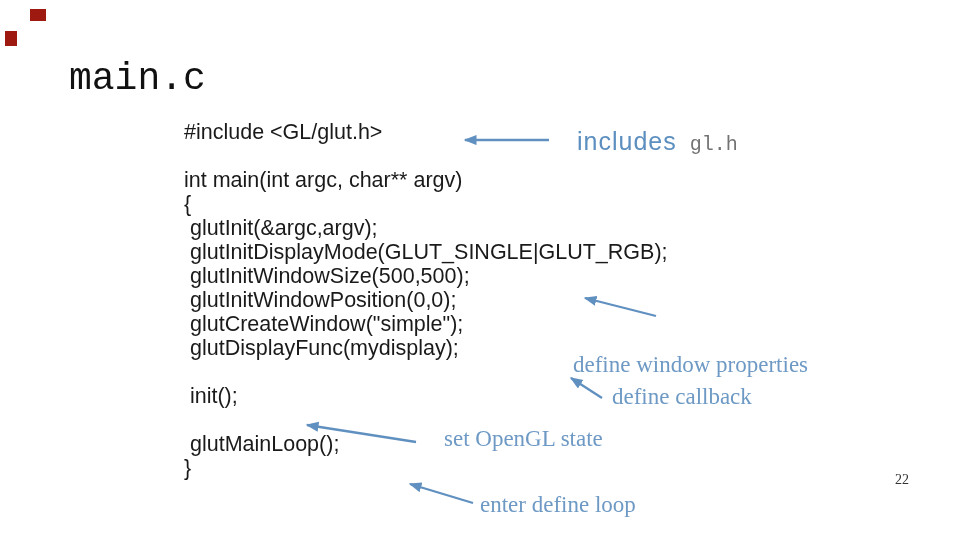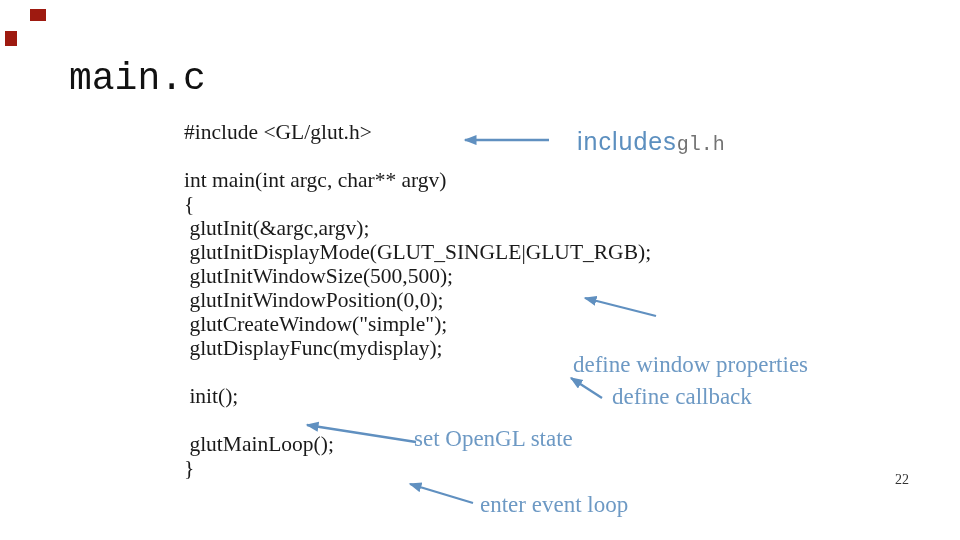--- a/index.html
+++ b/index.html
@@ -11,43 +11,43 @@
   .corner-accent.a{left:30px;top:9px;width:16px;height:12px;}
   .corner-accent.b{left:5px;top:31px;width:12px;height:15px;}
   .slide-title{
     position:absolute;left:69px;top:60px;margin:0;
     font-family:"Liberation Mono","DejaVu Sans Mono",monospace;
     font-size:38px;font-weight:400;color:#111111;line-height:1;
     letter-spacing:0;white-space:nowrap;
   }
   .code-block{
     position:absolute;left:184px;top:120px;margin:0;
-    font-family:Liberation Serif, serif;
+    font-family:Liberation Sans, sans-serif;
     font-size:21.5px;line-height:24px;color:#1A1A1A;
     white-space:pre;
   }
   .annotation{position:absolute;color:#6D99C4;white-space:nowrap;}
   .annotation.serif{
     font-family:"Liberation Serif","DejaVu Serif",serif;
     font-size:23px;line-height:1.1;
   }
   .annotation.includes-row{
-    left:577px;top:127px;display:flex;align-items:baseline;
+    left:577px;top:127px;display:flex;align-items:baseline;gap:13px;
   }
   .includes-sans{
     font-family:"Liberation Sans","DejaVu Sans",sans-serif;
     font-size:25px;letter-spacing:1px;color:#5C8FBF;
   }
   .includes-mono{
     font-family:"Liberation Mono","DejaVu Sans Mono",monospace;
     font-size:20px;color:#737373;
   }
   .ann-window-props{left:573px;top:330px;margin-top:22px;}
   .ann-display-callback{left:612px;top:384px;}
-  .ann-opengl-state{left:414px;top:426px;}
+  .ann-opengl-state{left:444px;top:426px;}
   .ann-event-loop{left:480px;top:492px;}
   .arrows-overlay{
     position:absolute;left:0;top:0;width:960px;height:540px;
     pointer-events:none;
   }
   .arrows-overlay path{stroke:#6090C0;stroke-width:2.3;fill:none;}
   .page-number{
     position:absolute;left:895px;top:472px;
     font-family:"Liberation Serif","DejaVu Serif",serif;
     font-size:14px;color:#333333;
@@ -96,17 +96,17 @@
     <span class="includes-sans">includes</span>
     <span class="includes-mono">gl.h</span>
   </div>
 
   <div class="annotation serif ann-window-props">define window properties</div>
 
   <div class="annotation serif ann-display-callback">define callback</div>
 
   <div class="annotation serif ann-opengl-state">set OpenGL state</div>
 
-  <div class="annotation serif ann-event-loop">enter event loop</div>
+  <div class="annotation serif ann-event-loop">enter define loop</div>
 
   <div class="page-number">22</div>
 
 </div>
 
 </body></html>

